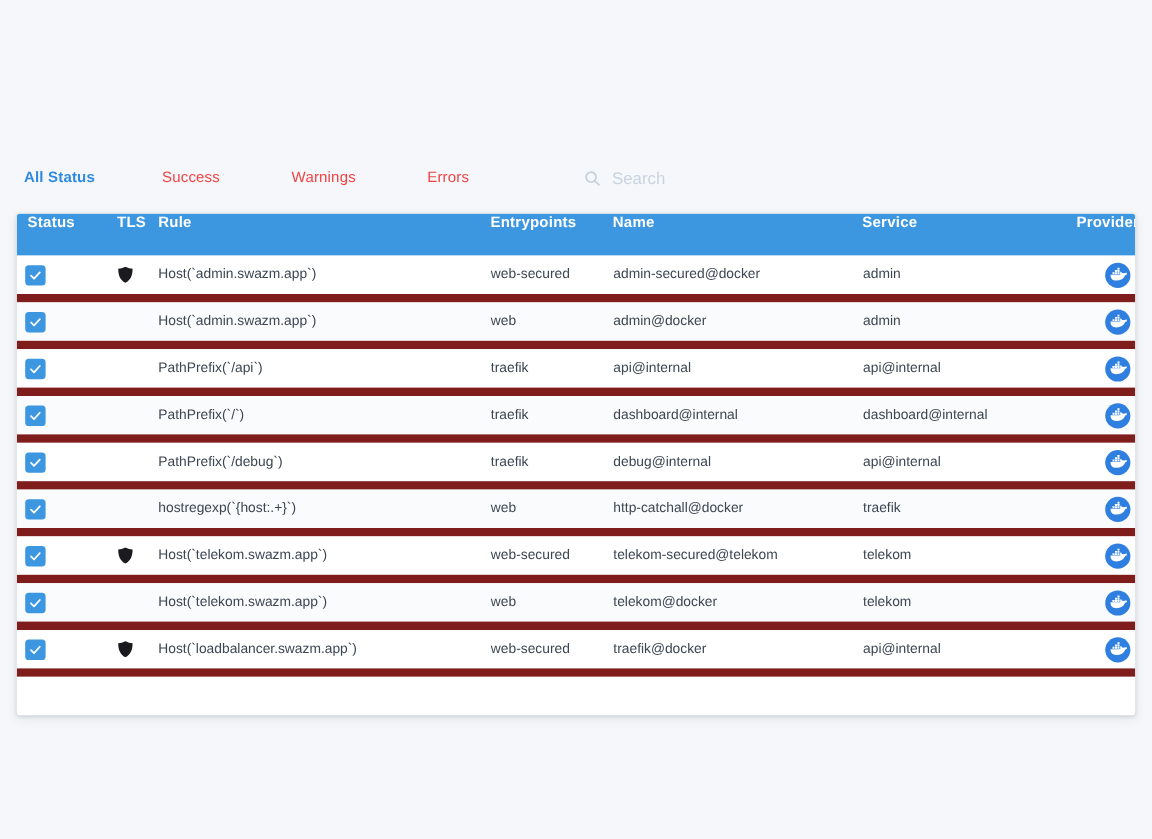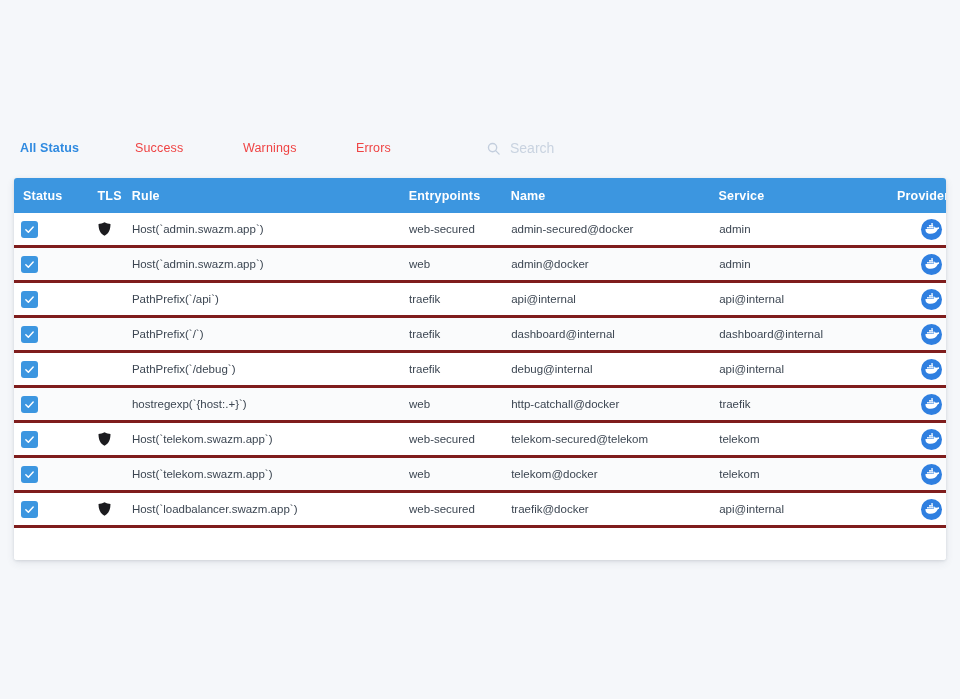--- a/index.html
+++ b/index.html
@@ -85,35 +85,34 @@
     top: 178px;
     width: 932px;
     background: #ffffff;
     border-radius: 3px;
     box-shadow: 0 1px 3px rgba(60,72,88,.14), 0 3px 9px rgba(60,72,88,.09);
     overflow: hidden;
   }
 
   .thead {
     display: flex;
-    align-items: center;
     height: 35px;
     background: #3c96e0;
     color: #ffffff;
     font-size: 12.5px;
     font-weight: 700;
     letter-spacing: .2px;
   }
   .trow {
     display: flex;
     align-items: center;
     height: 32px;
     font-size: 11.5px;
     color: #3c4652;
-    border-bottom: 3px solid #7f1d1d;
+    border-bottom: 7px solid #7f1d1d;
     background: #ffffff;
   }
   .trow.alt {
     background: #fafbfc;
   }
   .tfoot {
     height: 32px;
     background: #ffffff;
   }
 

